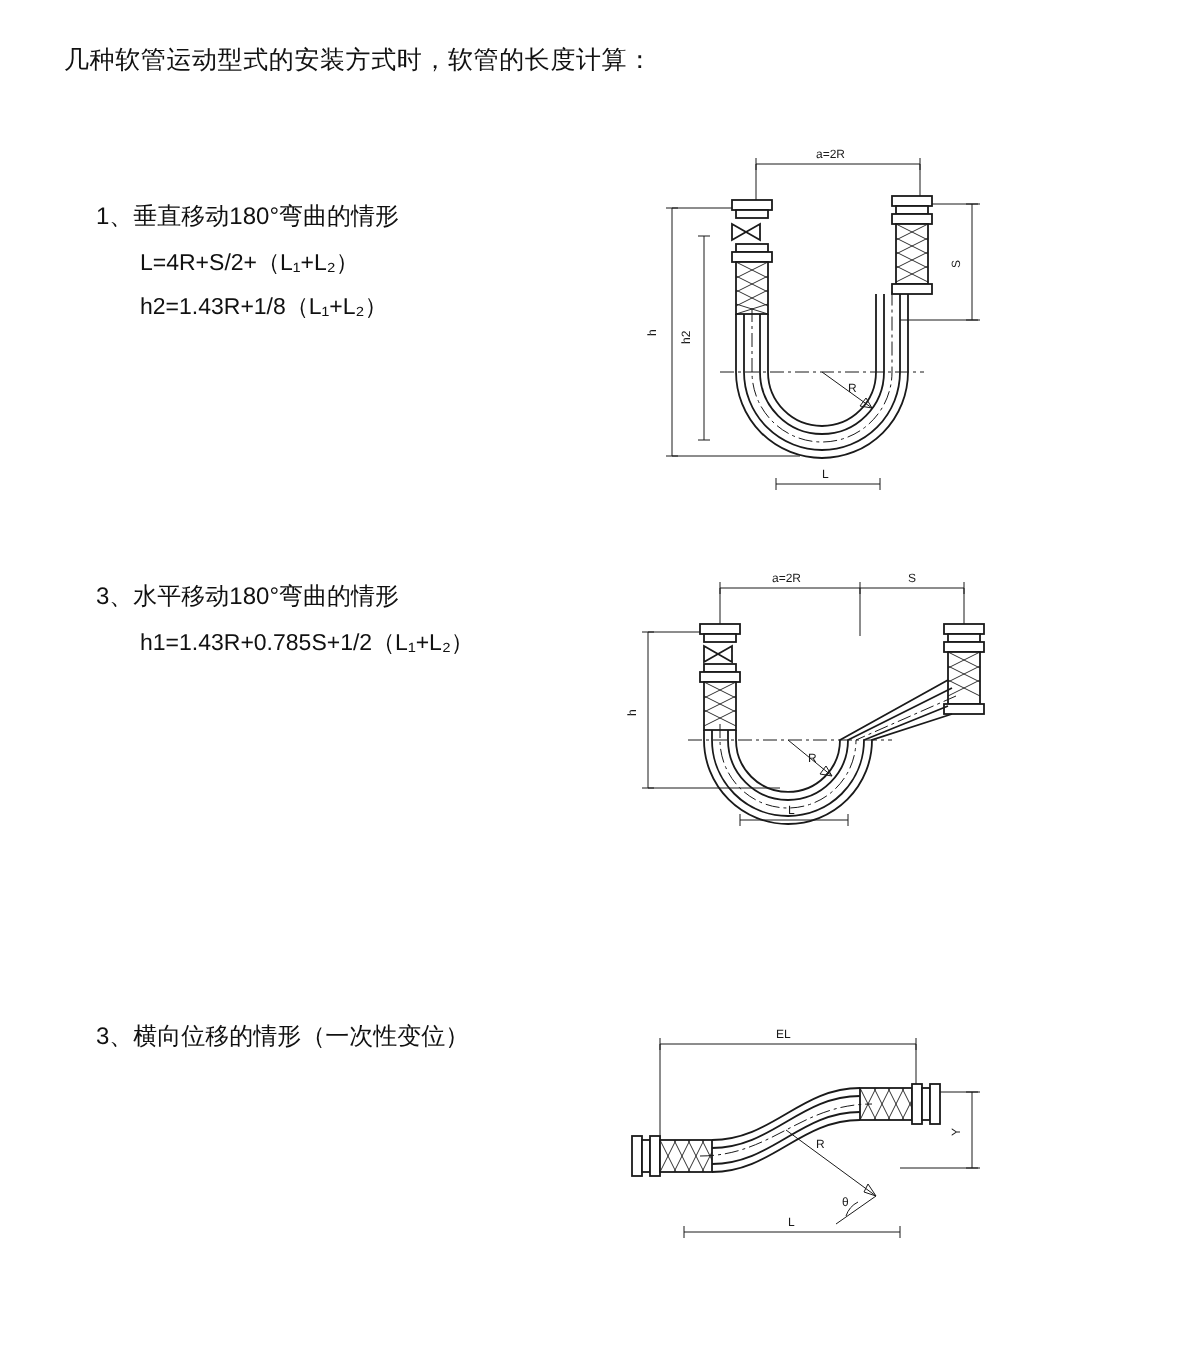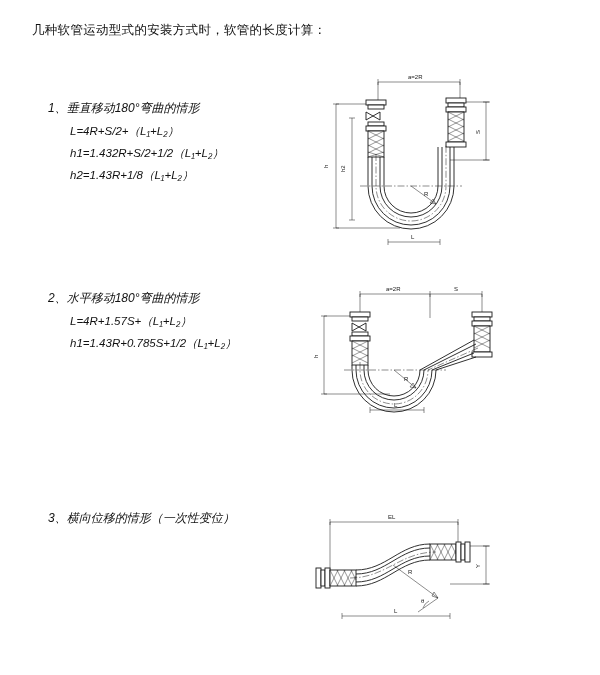--- a/index.html
+++ b/index.html
@@ -36,21 +36,20 @@
   }
   .sec1 { top: 100px; }
   .sec2 { top: 290px; }
   .sec3 { top: 510px; }
 
   .text-col {
     position: absolute;
     left: 48px;
     top: 0;
     width: 250px;
-    font-style: italic;
   }
   .sec-title {
     font-size: 12px;
     white-space: nowrap;
     margin-bottom: 7px;
     color: #111;
   }
   .formula {
     font-size: 11.5px;
     white-space: nowrap;
@@ -77,21 +76,20 @@
 <body>
 
 <div class="page">
 
   <div class="heading">几种软管运动型式的安装方式时，软管的长度计算：</div>
 
   <div class="section sec1">
     <div class="text-col">
       <div class="sec-title">1、垂直移动180°弯曲的情形</div>
       <div class="formula">L=4R+S/2+（L₁+L₂）</div>
-      <div class="formula">h1=1.432R+S/2+1/2（L₁+L₂）</div>
       <div class="formula">h2=1.43R+1/8（L₁+L₂）</div>
     </div>
 
     <div class="fig fig1">
       <svg width="200" height="190" viewBox="0 0 200 190">
 
         <line class="dim" x1="78" y1="14" x2="160" y2="14"></line>
         <path class="dim" d="M78 11 L78 17 M160 11 L160 17"></path>
         <text class="dimtext" x="108" y="11">a=2R</text>
 
@@ -163,22 +161,21 @@
 
         <line class="dim" x1="88" y1="174" x2="140" y2="174"></line>
         <path class="dim" d="M88 171 L88 177 M140 171 L140 177"></path>
         <text class="dimtext" x="111" y="171">L</text>
       </svg>
     </div>
   </div>
 
   <div class="section sec2">
     <div class="text-col">
-      <div class="sec-title">2、水平移动180°弯曲的情形</div>
-      <div class="formula">L=4R+1.57S+（L₁+L₂）</div>
+      <div class="sec-title">3、水平移动180°弯曲的情形</div>
       <div class="formula">h1=1.43R+0.785S+1/2（L₁+L₂）</div>
     </div>
 
     <div class="fig fig2">
       <svg width="200" height="170" viewBox="0 0 200 170">
 
         <line class="dim" x1="60" y1="24" x2="130" y2="24"></line>
         <path class="dim" d="M60 21 L60 27 M130 21 L130 27"></path>
         <text class="dimtext" x="86" y="21">a=2R</text>
         <line class="dim" x1="130" y1="24" x2="182" y2="24"></line>

